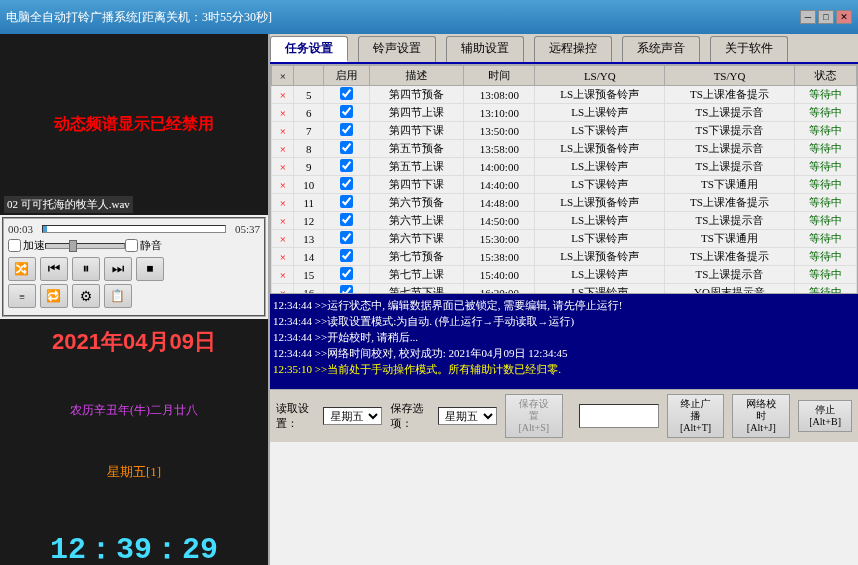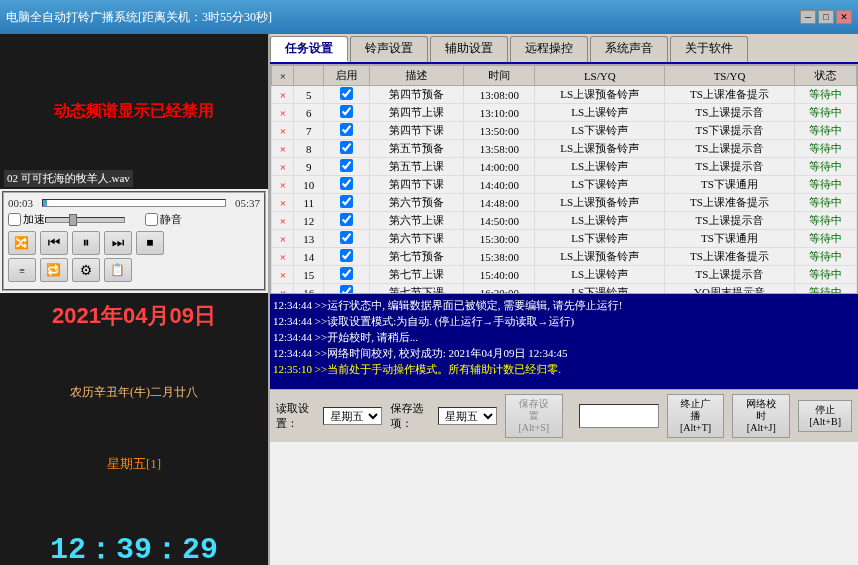--- a/index.html
+++ b/index.html
@@ -29,21 +29,21 @@
       width: 270px;
       min-width: 270px;
       background: #f0f0f0;
       border-right: 2px solid #aaa;
       display: flex;
       flex-direction: column;
     }
 
     .video-area {
       background: #1a1a1a;
-      height: 155px;
+      height: 181px;
       display: flex;
       align-items: center;
       justify-content: center;
       position: relative;
     }
     .video-text {
       color: red;
       font-size: 16px;
       font-weight: bold;
       text-align: center;
@@ -115,21 +115,21 @@
       justify-content: space-between;
       padding: 8px;
     }
     .date-big {
       color: #ff4444;
       font-size: 22px;
       font-weight: bold;
       font-family: 'SimHei', '黑体', sans-serif;
     }
     .date-lunar {
-      color: #fdba74;
+      color: #d946ef;
       font-size: 12px;
       margin-top: 2px;
       font-family: Liberation Serif, serif;
     }
     .date-weekday {
       color: #ff8800;
       font-size: 13px;
       margin-top: 2px;
     }
     .time-big {
@@ -154,21 +154,21 @@
       border-bottom: 2px solid #0000aa;
       padding-top: 2px;
     }
     .tab {
       padding: 3px 14px;
       border: 1px solid #888;
       border-bottom: none;
       background: #d4d0c8;
       cursor: pointer;
       font-size: 12px;
-      margin-right: 2px;
+      margin-right: 10px;
       border-radius: 3px 3px 0 0;
     }
     .tab.active {
       background: white;
       border-bottom: 2px solid white;
       font-weight: bold;
       color: #000080;
     }
     .task-table {
       width: 100%;
@@ -238,21 +238,21 @@
       overflow-y: auto;
       border: 1px solid #aaa;
     }
 
     .right-content {
       display: flex;
       flex-direction: column;
       height: 100%;
     }
 
-    .mute-label { display: flex; align-items: center; gap: 2px; font-size: 11px; margin-left: 20px; }
+    .mute-label { display: flex; align-items: center; gap: 2px; font-size: 11px; }
     ::-webkit-scrollbar { width: 12px; }
     ::-webkit-scrollbar-track { background: #d4d0c8; }
     ::-webkit-scrollbar-thumb { background: #aaa; border: 1px solid #999; }
     
     .player-section {
       border: 2px groove #aaa;
       margin: 2px;
       padding: 4px;
       background: #f0f0f0;
     }

